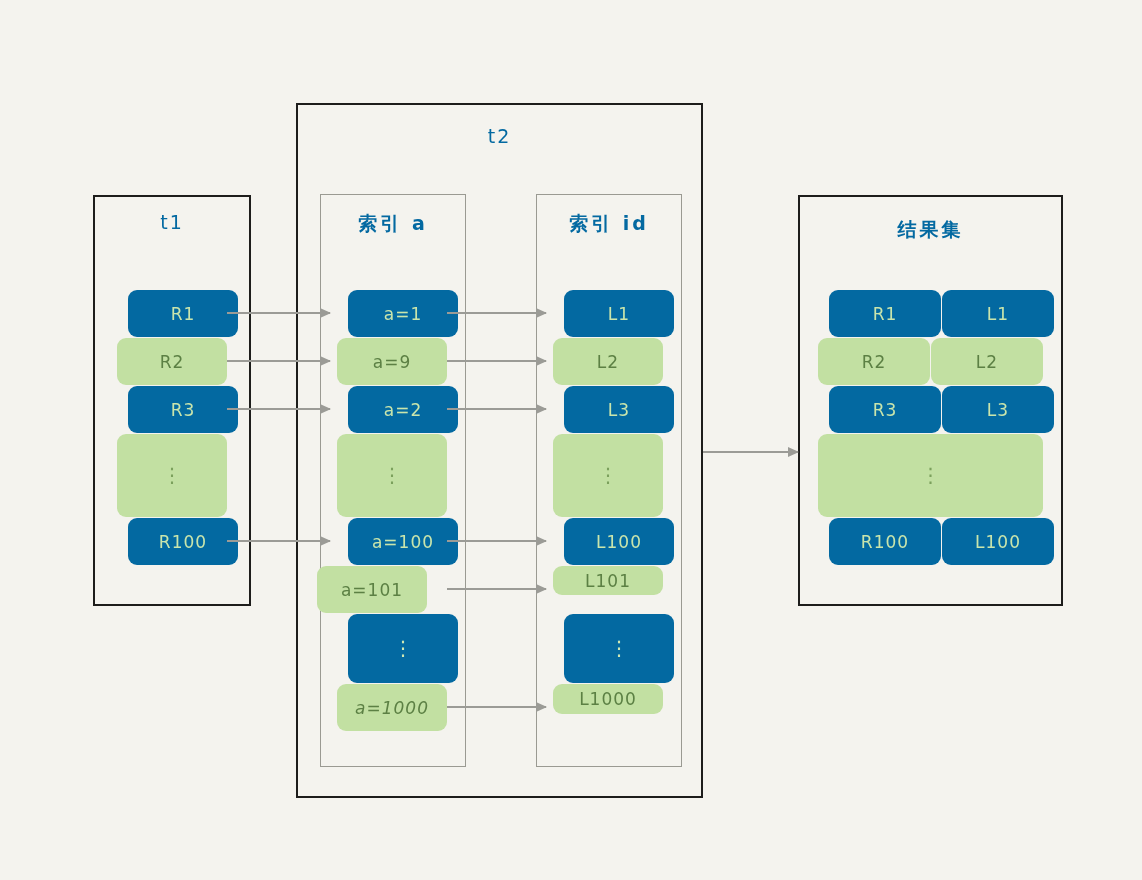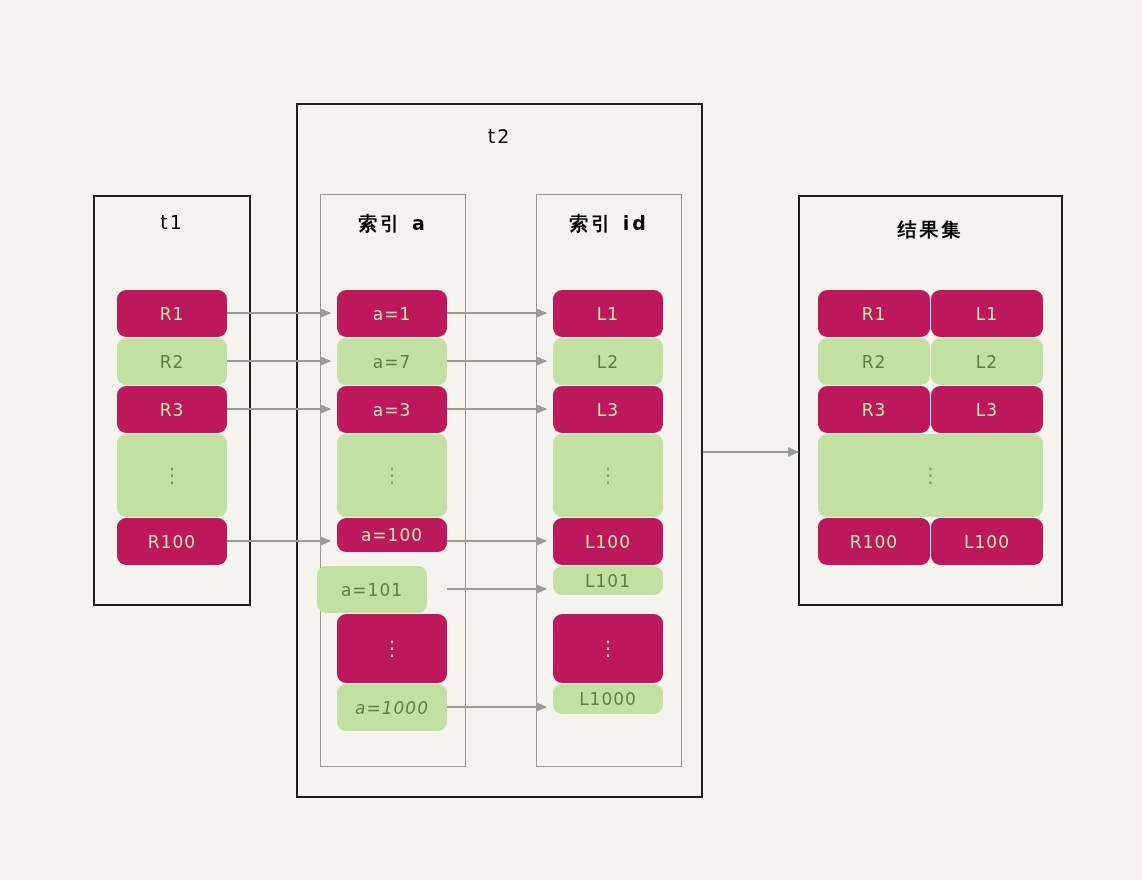--- a/index.html
+++ b/index.html
@@ -30,21 +30,21 @@
     position: absolute;
     border: 1.5px solid #9a9a92;
     background: #f4f3ee;
     box-sizing: border-box;
   }
   .box-title {
     position: absolute;
     left: 0;
     width: 100%;
     text-align: center;
-    color: #000000;
+    color: #0369a1;
     font-family: "DejaVu Sans", sans-serif;
     white-space: nowrap;
     pointer-events: none;
   }
   .title-latin {
     font-size: 19px;
     letter-spacing: 2px;
   }
   .title-cjk {
     font-size: 19px;
@@ -59,22 +59,23 @@
     box-sizing: border-box;
     display: flex;
     align-items: center;
     justify-content: center;
     color: #cfe8b4;
     font-size: 17px;
     font-family: "DejaVu Sans", sans-serif;
     letter-spacing: 1px;
   }
   .cell.dark {
-    background: #be185d;
+    background: #0369a1;
     color: #c9e5ac;
+    margin-left: 11px;
   }
   .cell.light {
     background: #c2e0a2;
     color: #5c8044;
   }
   .cell .dots {
     display: inline-block;
     line-height: 0.62;
     font-size: 20px;
     letter-spacing: 0;
@@ -142,29 +143,29 @@
     <div class="cell dark" style="left:117px; top:518px; width:110px; height:47px;">
       <span>R100</span>
     </div>
   </div>
 
   <div>
     <div class="cell dark" style="left:337px; top:290px; width:110px; height:47px;">
       <span>a=1</span>
     </div>
     <div class="cell light" style="left:337px; top:338px; width:110px; height:47px;">
-      <span>a=7</span>
+      <span>a=9</span>
     </div>
     <div class="cell dark" style="left:337px; top:386px; width:110px; height:47px;">
-      <span>a=3</span>
+      <span>a=2</span>
     </div>
     <div class="cell light" style="left:337px; top:434px; width:110px; height:83px;">
       <span class="dots">⋮</span>
     </div>
-    <div class="cell dark" style="left:337px; top:518px; width:110px; height:34px;">
+    <div class="cell dark" style="left:337px; top:518px; width:110px; height:47px;">
       <span>a=100</span>
     </div>
     <div class="cell light" style="left:317px; top:566px; width:110px; height:47px;">
       <span>a=101</span>
     </div>
     <div class="cell dark" style="left:337px; top:614px; width:110px; height:69px;">
       <span class="dots">⋮</span>
     </div>
     <div class="cell light" style="left:337px; top:684px; width:110px; height:47px;font-style:italic;">
       <span>a=1000</span>

